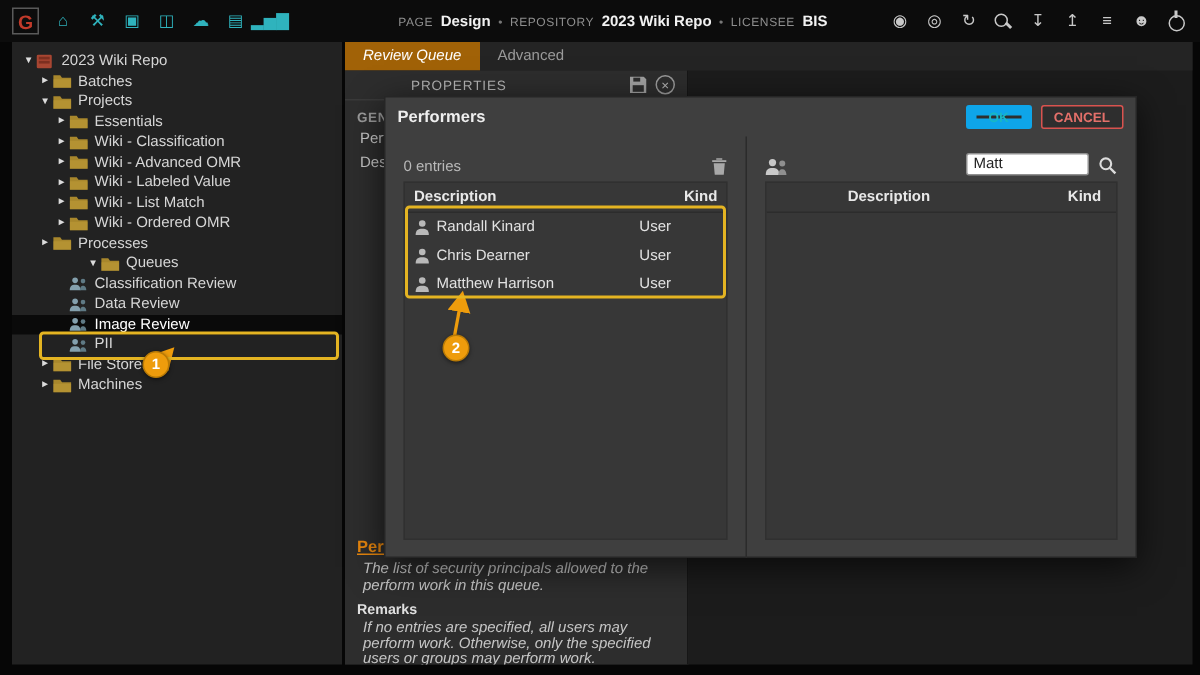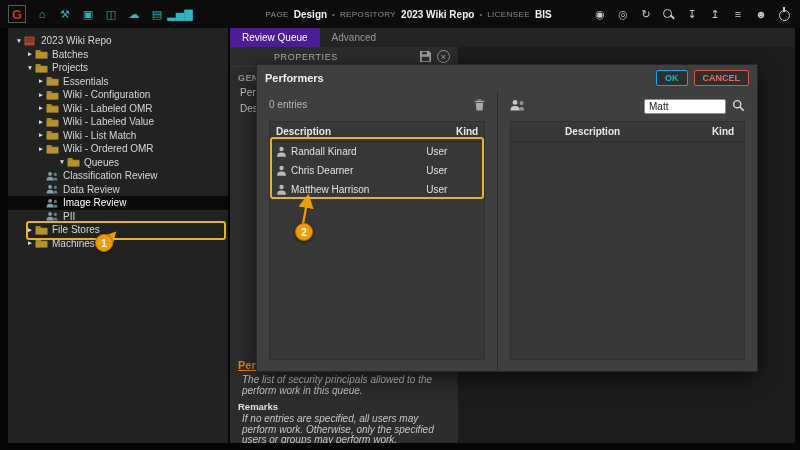--- a/index.html
+++ b/index.html
@@ -33,45 +33,45 @@
   .tree-icon svg{display:none;}
   .tree-row[data-icon="folder"] .i-folder{display:block;}
   .tree-row[data-icon="queue"] .i-queue{display:block;}
   .tree-row[data-icon="repo"] .i-repo{display:block;}
   .tree-row.selected{background:#0a0a0a;color:#ffffff;}
 
   
   #main{position:absolute;left:230px;top:28px;width:565px;height:415px;background:#1c1c1c;}
   #tabstrip{position:absolute;left:0;top:0;width:565px;height:19px;background:#242424;display:flex;}
   .tab{height:19px;display:flex;align-items:center;padding:0 12px;font-size:10px;color:#9a9a9a;cursor:pointer;}
-  .tab.active{background:#4c1d95;color:#ffffff;}
+  .tab.active{background:#a16207;color:#ffffff;font-style:italic;}
   #props{position:absolute;left:0;top:19px;width:229px;height:396px;background:#2d2d2d;border-right:1px solid #161616;overflow:hidden;}
   #props-head{height:20px;display:flex;align-items:center;justify-content:space-between;padding:0 8px;border-bottom:1px solid #3a3a3a;}
   #props-head .ph-label{font-size:9px;color:#b5b5b5;letter-spacing:.6px;margin-left:36px;}
   .ph-icons{display:flex;align-items:center;gap:6px;}
   .xcirc{width:13px;height:13px;border:1px solid #9a9a9a;border-radius:50%;color:#b0b0b0;font-size:9px;display:flex;align-items:center;justify-content:center;cursor:pointer;}
   .section-label{margin:6px 8px 4px 8px;font-size:9px;font-weight:bold;color:#9b9b9b;letter-spacing:.4px;}
   .field-label{margin:3px 8px 0 10px;font-size:10px;color:#c8c8c8;height:13px;}
   #help{position:absolute;left:8px;right:10px;top:312px;}
   .help-title{font-size:11px;font-weight:bold;color:#e8870e;text-decoration:underline;margin-bottom:4px;}
   .help-p{font-size:10px;line-height:10.5px;color:#c6c6c6;margin:0 0 5px 4px;font-style:italic;}
   .remarks-label{font-size:9.5px;font-weight:bold;color:#e0e0e0;margin:0 0 2px 0;}
 
   
   #modal{position:absolute;left:256px;top:64px;width:502px;height:308px;background:#3f3f3f;border:1px solid #262626;box-shadow:0 6px 22px rgba(0,0,0,.65);z-index:40;}
   #modal-head{height:26px;display:flex;align-items:center;padding:0 8px;}
   #modal-title{font-size:11px;font-weight:bold;color:#efefef;flex:1;}
   .btn{height:16px;display:flex;align-items:center;padding:0 8px;font-size:9px;font-weight:bold;border-radius:2px;cursor:pointer;margin-left:6px;background:#2e2e2e;}
-  .btn.ok{border:1px solid #0ea5e9;color:#18b8c4;padding-left:8px;}
+  .btn.ok{border:7px solid #0ea5e9;color:#18b8c4;padding-left:8px;}
   .btn.cancel{border:1px solid #d9534f;color:#e4706a;}
   #modal-body{display:flex;height:281px;}
   .pane{padding:8px 12px 12px 12px;display:flex;flex-direction:column;}
   .pane.left{width:245px;}
   .pane.right{width:265px;border-left:1px solid #2b2b2b;}
-  .pane-toolbar{height:18px;display:flex;align-items:flex-start;margin-bottom:4px;}
+  .pane-toolbar{height:18px;display:flex;align-items:flex-end;margin-bottom:4px;}
   .count-label{font-size:10px;color:#b9b9b9;}
   .pt-spacer{flex:1;}
   .icon-btn{display:flex;align-items:center;justify-content:center;cursor:pointer;}
   .search-input{width:82px;height:15px;background:#ffffff;border:1px solid #909090;border-radius:2px;font-size:10px;color:#222;padding:0 4px;margin-right:6px;}
   .pane-box{flex:1;border:1px solid #303030;background:#373737;overflow:hidden;display:flex;flex-direction:column;}
   .thead{display:flex;align-items:center;padding:4px 6px;font-size:10px;font-weight:bold;color:#e8e8e8;border-bottom:1px solid #2c2c2c;}
   .thead .col-desc{flex:1;}
   .thead .col-kind{flex:0 0 52px;padding-left:40px;}
   .pane.right .thead .col-desc{text-align:center;}
   .pane.right .thead .col-kind{flex:0 0 70px;text-align:center;}
@@ -227,33 +227,33 @@
 
       <div class="tree-row" data-expander="collapsed" data-icon="folder" style="padding-left: 28px;">
         <span class="expander"></span>
         <span class="tree-icon">
           <svg class="i-folder" width="13" height="10" viewBox="0 0 14 11">
             <path fill="#a8872c" d="M.5 1.2h5l1.3 1.9h6.7v7.4H.5z"></path>
             <path fill="#c3a03a" d="M.5 4.2h13v6.3H.5z" opacity=".45"></path>
           </svg>
 
         </span>
-        <span class="tree-label">Wiki - Configuration</span>
+        <span class="tree-label">Wiki - Classification</span>
       </div>
 
       <div class="tree-row" data-expander="collapsed" data-icon="folder" style="padding-left: 28px;">
         <span class="expander"></span>
         <span class="tree-icon">
           <svg class="i-folder" width="13" height="10" viewBox="0 0 14 11">
             <path fill="#a8872c" d="M.5 1.2h5l1.3 1.9h6.7v7.4H.5z"></path>
             <path fill="#c3a03a" d="M.5 4.2h13v6.3H.5z" opacity=".45"></path>
           </svg>
 
         </span>
-        <span class="tree-label">Wiki - Labeled OMR</span>
+        <span class="tree-label">Wiki - Advanced OMR</span>
       </div>
 
       <div class="tree-row" data-expander="collapsed" data-icon="folder" style="padding-left: 28px;">
         <span class="expander"></span>
         <span class="tree-icon">
           <svg class="i-folder" width="13" height="10" viewBox="0 0 14 11">
             <path fill="#a8872c" d="M.5 1.2h5l1.3 1.9h6.7v7.4H.5z"></path>
             <path fill="#c3a03a" d="M.5 4.2h13v6.3H.5z" opacity=".45"></path>
           </svg>
 
@@ -278,20 +278,31 @@
         <span class="tree-icon">
           <svg class="i-folder" width="13" height="10" viewBox="0 0 14 11">
             <path fill="#a8872c" d="M.5 1.2h5l1.3 1.9h6.7v7.4H.5z"></path>
             <path fill="#c3a03a" d="M.5 4.2h13v6.3H.5z" opacity=".45"></path>
           </svg>
 
         </span>
         <span class="tree-label">Wiki - Ordered OMR</span>
       </div>
 
+      <div class="tree-row" data-expander="collapsed" data-icon="folder" style="padding-left: 17px;">
+        <span class="expander"></span>
+        <span class="tree-icon">
+          <svg class="i-folder" width="13" height="10" viewBox="0 0 14 11">
+            <path fill="#a8872c" d="M.5 1.2h5l1.3 1.9h6.7v7.4H.5z"></path>
+            <path fill="#c3a03a" d="M.5 4.2h13v6.3H.5z" opacity=".45"></path>
+          </svg>
+
+        </span>
+        <span class="tree-label">Processes</span>
+      </div>
 
       <div class="tree-row" data-expander="expanded" data-icon="folder" style="padding-left: 17px; margin-left: 32px;">
         <span class="expander"></span>
         <span class="tree-icon">
           <svg class="i-folder" width="13" height="10" viewBox="0 0 14 11">
             <path fill="#a8872c" d="M.5 1.2h5l1.3 1.9h6.7v7.4H.5z"></path>
             <path fill="#c3a03a" d="M.5 4.2h13v6.3H.5z" opacity=".45"></path>
           </svg>
 
         </span>

